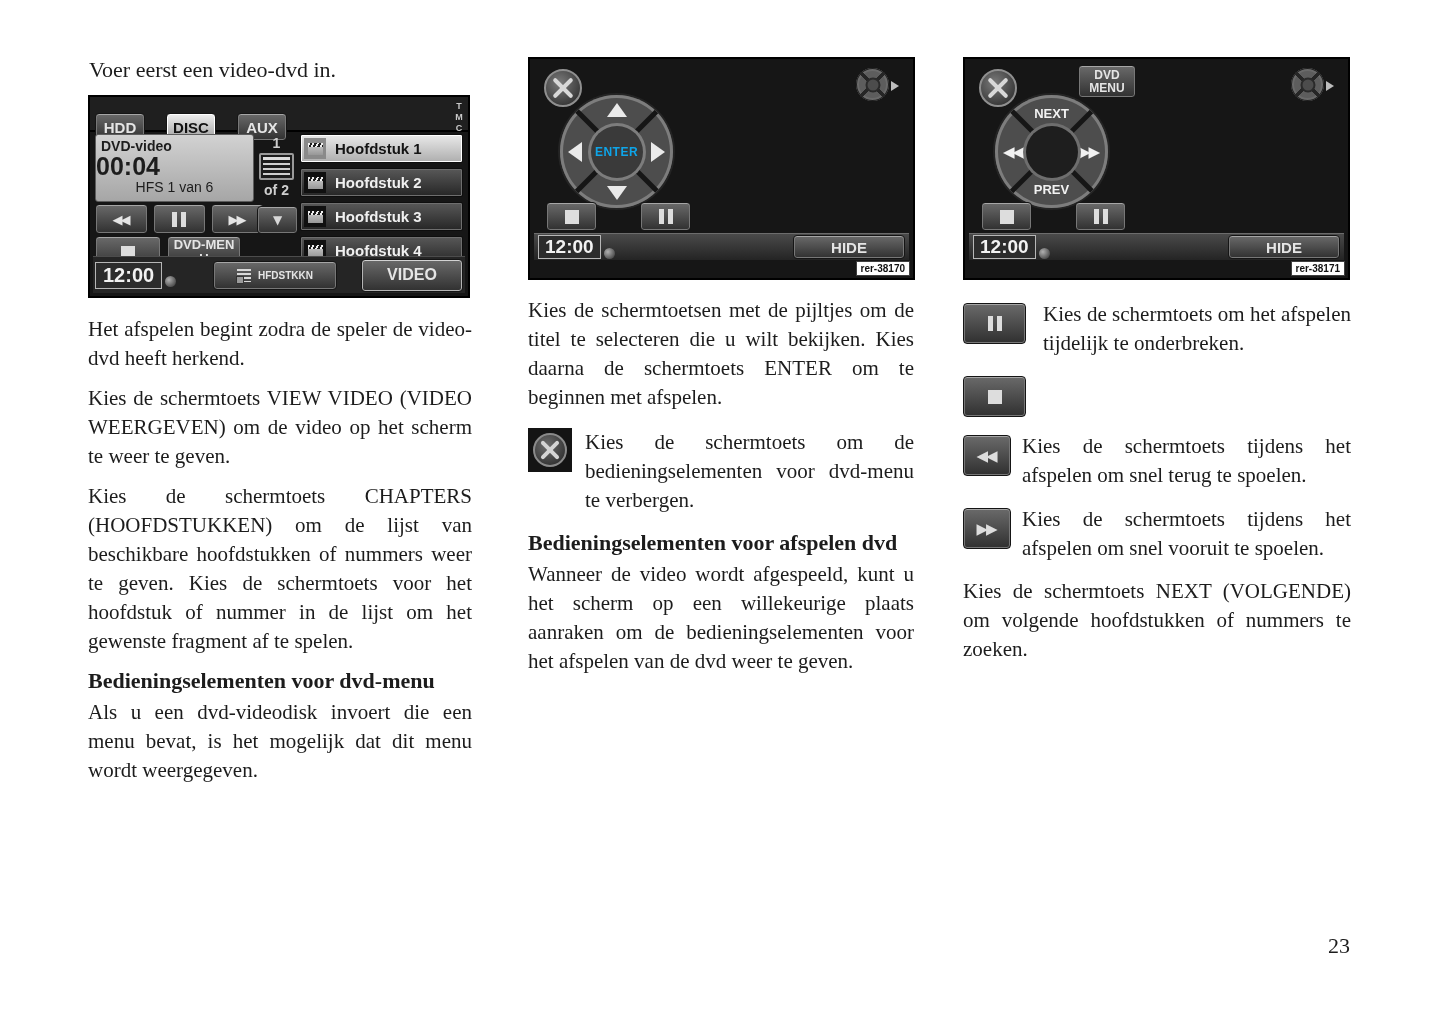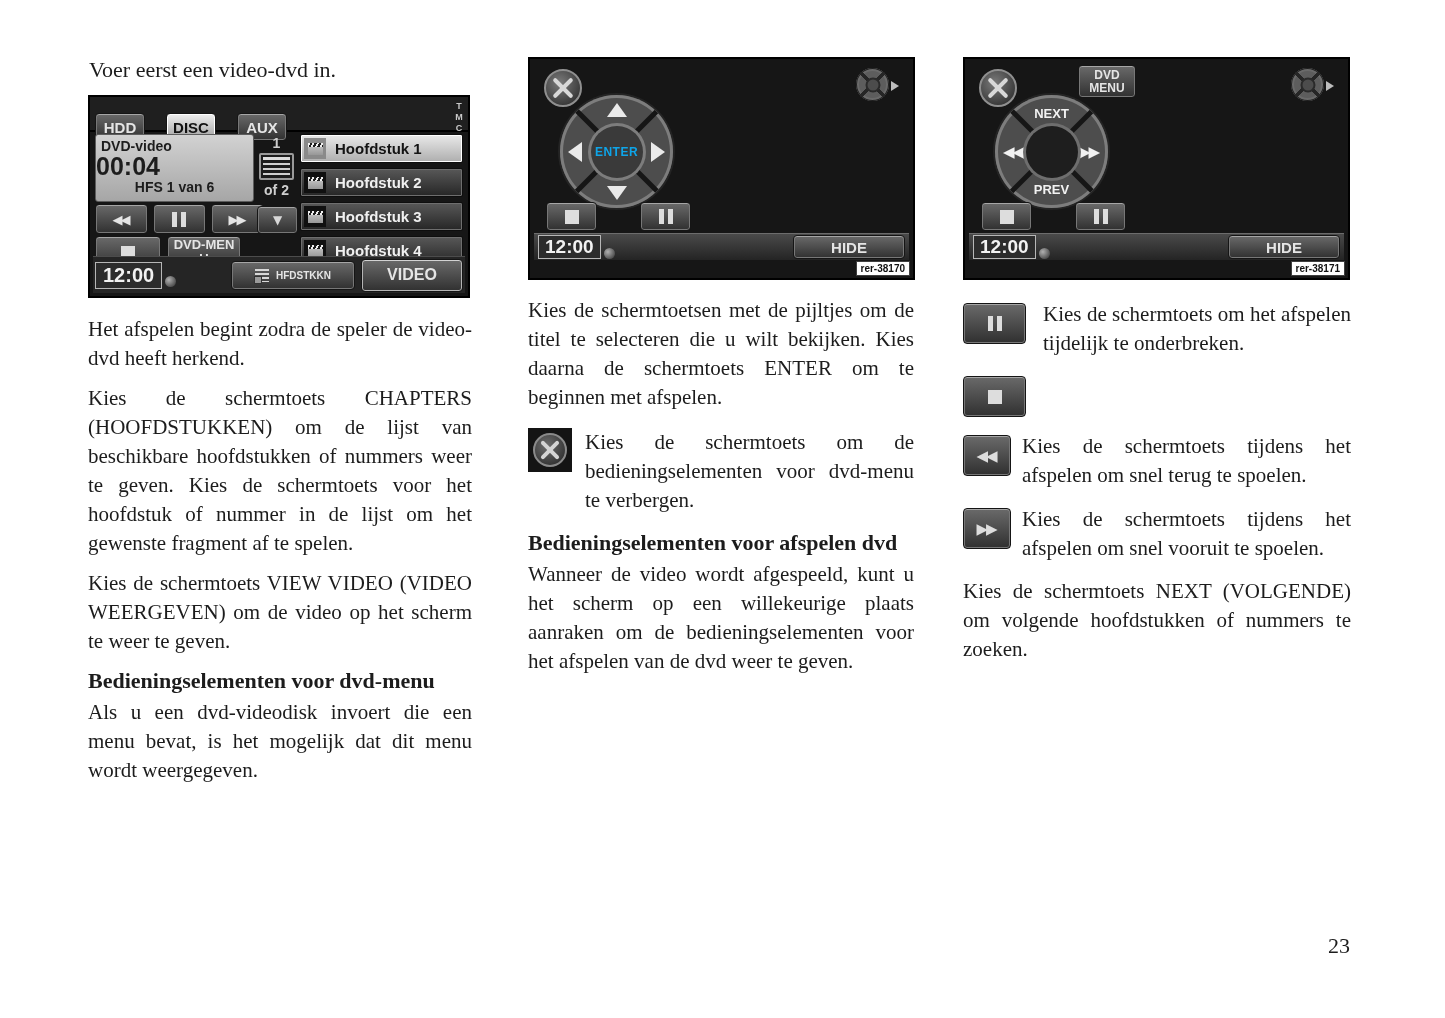--- a/index.html
+++ b/index.html
@@ -27,21 +27,21 @@
   .s1head{position:absolute;left:0;right:0;top:0;height:33px;background:#1f1f1f;border-bottom:2px solid #000;}
   .s1tabs{position:absolute;top:16px;left:5px;display:flex;gap:21px;}
   .tab{width:48px;height:26px;font-size:15px;}
   .tab.on{background:linear-gradient(#f0f0f0,#9d9d9d);color:#111;box-shadow:inset 0 0 0 1px #fff;}
   .tmc{position:absolute;top:4px;right:5px;color:#c9c9c9;font-size:9px;line-height:9px;font-weight:bold;
        writing-mode:vertical-lr;text-orientation:upright;letter-spacing:1px;}
   .disp{position:absolute;left:5px;top:37px;width:157px;height:66px;border-radius:3px;border:1px solid #5d5d5d;
         background:linear-gradient(#d2d2d2,#a6a6a6);color:#1d1d1d;}
   .disp .src{font-size:14px;font-weight:bold;padding:3px 0 0 5px;}
   .disp .tm{font-size:25px;font-weight:bold;line-height:25px;}
-  .disp .tr{text-align:center;font-size:14px;font-weight:bold;}
+  .disp .tr{text-align:center;font-size:14px;font-weight:normal;}
   .trow{position:absolute;left:5px;top:107px;display:flex;gap:5px;}
   .tb{width:49px;height:28px;font-size:13px;letter-spacing:-2px;padding-right:2px;}
   .trow2{position:absolute;left:5px;top:139px;display:flex;gap:6px;}
   .stopb{width:64px;height:31px;}
   .menub{width:74px;height:31px;font-size:13px;line-height:14px;word-break:break-all;text-align:center;
          padding:0 2px;box-sizing:border-box;}
   .mid{position:absolute;left:167px;top:38px;width:39px;text-align:center;color:#cfcfcf;
        font-weight:bold;font-size:14px;line-height:16px;}
   .thumb{width:31px;height:23px;margin:2px auto;background:#1c1c1c;border:2px solid #9a9a9a;border-radius:2px;position:relative;}
   .thumb::before{content:"";position:absolute;left:2px;right:2px;top:2px;height:3px;background:#ddd;}
@@ -61,21 +61,21 @@
   .s1bot{position:absolute;left:3px;right:3px;bottom:3px;height:37px;background:#252525;
          border-top:1px solid #4c4c4c;display:flex;align-items:center;padding:0 2px;box-sizing:border-box;}
   .clk{border:1px solid #b7b7b7;background:#2c2c2c;color:#f2f2f2;font-size:20px;font-weight:bold;padding:1px 7px;}
   .ball{width:11px;height:11px;border-radius:50%;background:radial-gradient(circle at 35% 35%,#b0b0b0,#4d4d4d 75%);
         margin:12px 0 0 3px;flex:none;}
   .hfd{width:122px;height:27px;font-size:10px;gap:7px;margin-left:auto;}
   .listic{width:14px;height:13px;position:relative;flex:none;
         background:repeating-linear-gradient(#d8d8d8 0 2px,transparent 2px 4px);}
   .listic::after{content:"";position:absolute;left:-1px;bottom:-2px;width:6px;height:6px;background:#9a9a9a;
         border:1px solid #333;}
-  .vid{width:100px;height:31px;font-size:16px;margin-left:6px;box-shadow:inset 0 1px 0 rgba(255,255,255,.4),inset 0 0 0 1px #b5b5b5;text-align:center;}
+  .vid{width:100px;height:31px;font-size:16px;margin-left:24px;box-shadow:inset 0 1px 0 rgba(255,255,255,.4),inset 0 0 0 1px #b5b5b5;text-align:center;}
 
   
   .s23{width:387px;height:223px;margin-bottom:16px;}
   .xbtn{position:absolute;left:14px;top:10px;width:38px;height:38px;border-radius:50%;
         background:radial-gradient(circle at 40% 35%,#7b7b7b,#393939 75%);border:2px solid #8f8f8f;box-sizing:border-box;}
   .xbtn::before,.xbtn::after{content:"";position:absolute;left:50%;top:50%;width:26px;height:4px;background:#d8d8d8;border-radius:2px;}
   .xbtn::before{transform:translate(-50%,-50%) rotate(45deg);}
   .xbtn::after{transform:translate(-50%,-50%) rotate(-45deg);}
   .mini{position:absolute;top:9px;right:24px;width:33px;height:33px;border-radius:50%;background:#5d5d5d;
         box-shadow:inset 0 0 0 1px #1f1f1f,inset 0 0 0 3px #6a6a6a;}
@@ -223,22 +223,22 @@
         <div class="ball"></div>
         <div class="ub hfd">
           <span class="listic"></span>
           <span>HFDSTKKN</span>
         </div>
         <div class="ub vid">VIDEO</div>
       </div>
     </div>
 
     <p class="b">Het afspelen begint zodra de speler de video-dvd heeft herkend.</p>
+    <p class="b">Kies de schermtoets VIEW VIDEO (VIDEO WEERGEVEN) om de video op het scherm te weer te geven.</p>
     <p class="b">Kies de schermtoets CHAPTERS (HOOFDSTUKKEN) om de lijst van beschikbare hoofdstukken of nummers weer te geven. Kies de schermtoets voor het hoofdstuk of nummer in de lijst om het gewenste fragment af te spelen.</p>
-    <p class="b">Kies de schermtoets VIEW VIDEO (VIDEO WEERGEVEN) om de video op het scherm te weer te geven.</p>
     <div class="hd">Bedieningselementen voor dvd-menu</div>
     <p class="b">Als u een dvd-videodisk invoert die een menu bevat, is het mogelijk dat dit menu wordt weergegeven.</p>
   </section>
 
   <section class="col" id="c2">
     <div class="scr s23">
       <div class="xbtn"></div>
       <div class="mini"></div>
       <div class="minitri"></div>
       <div class="dpad">

